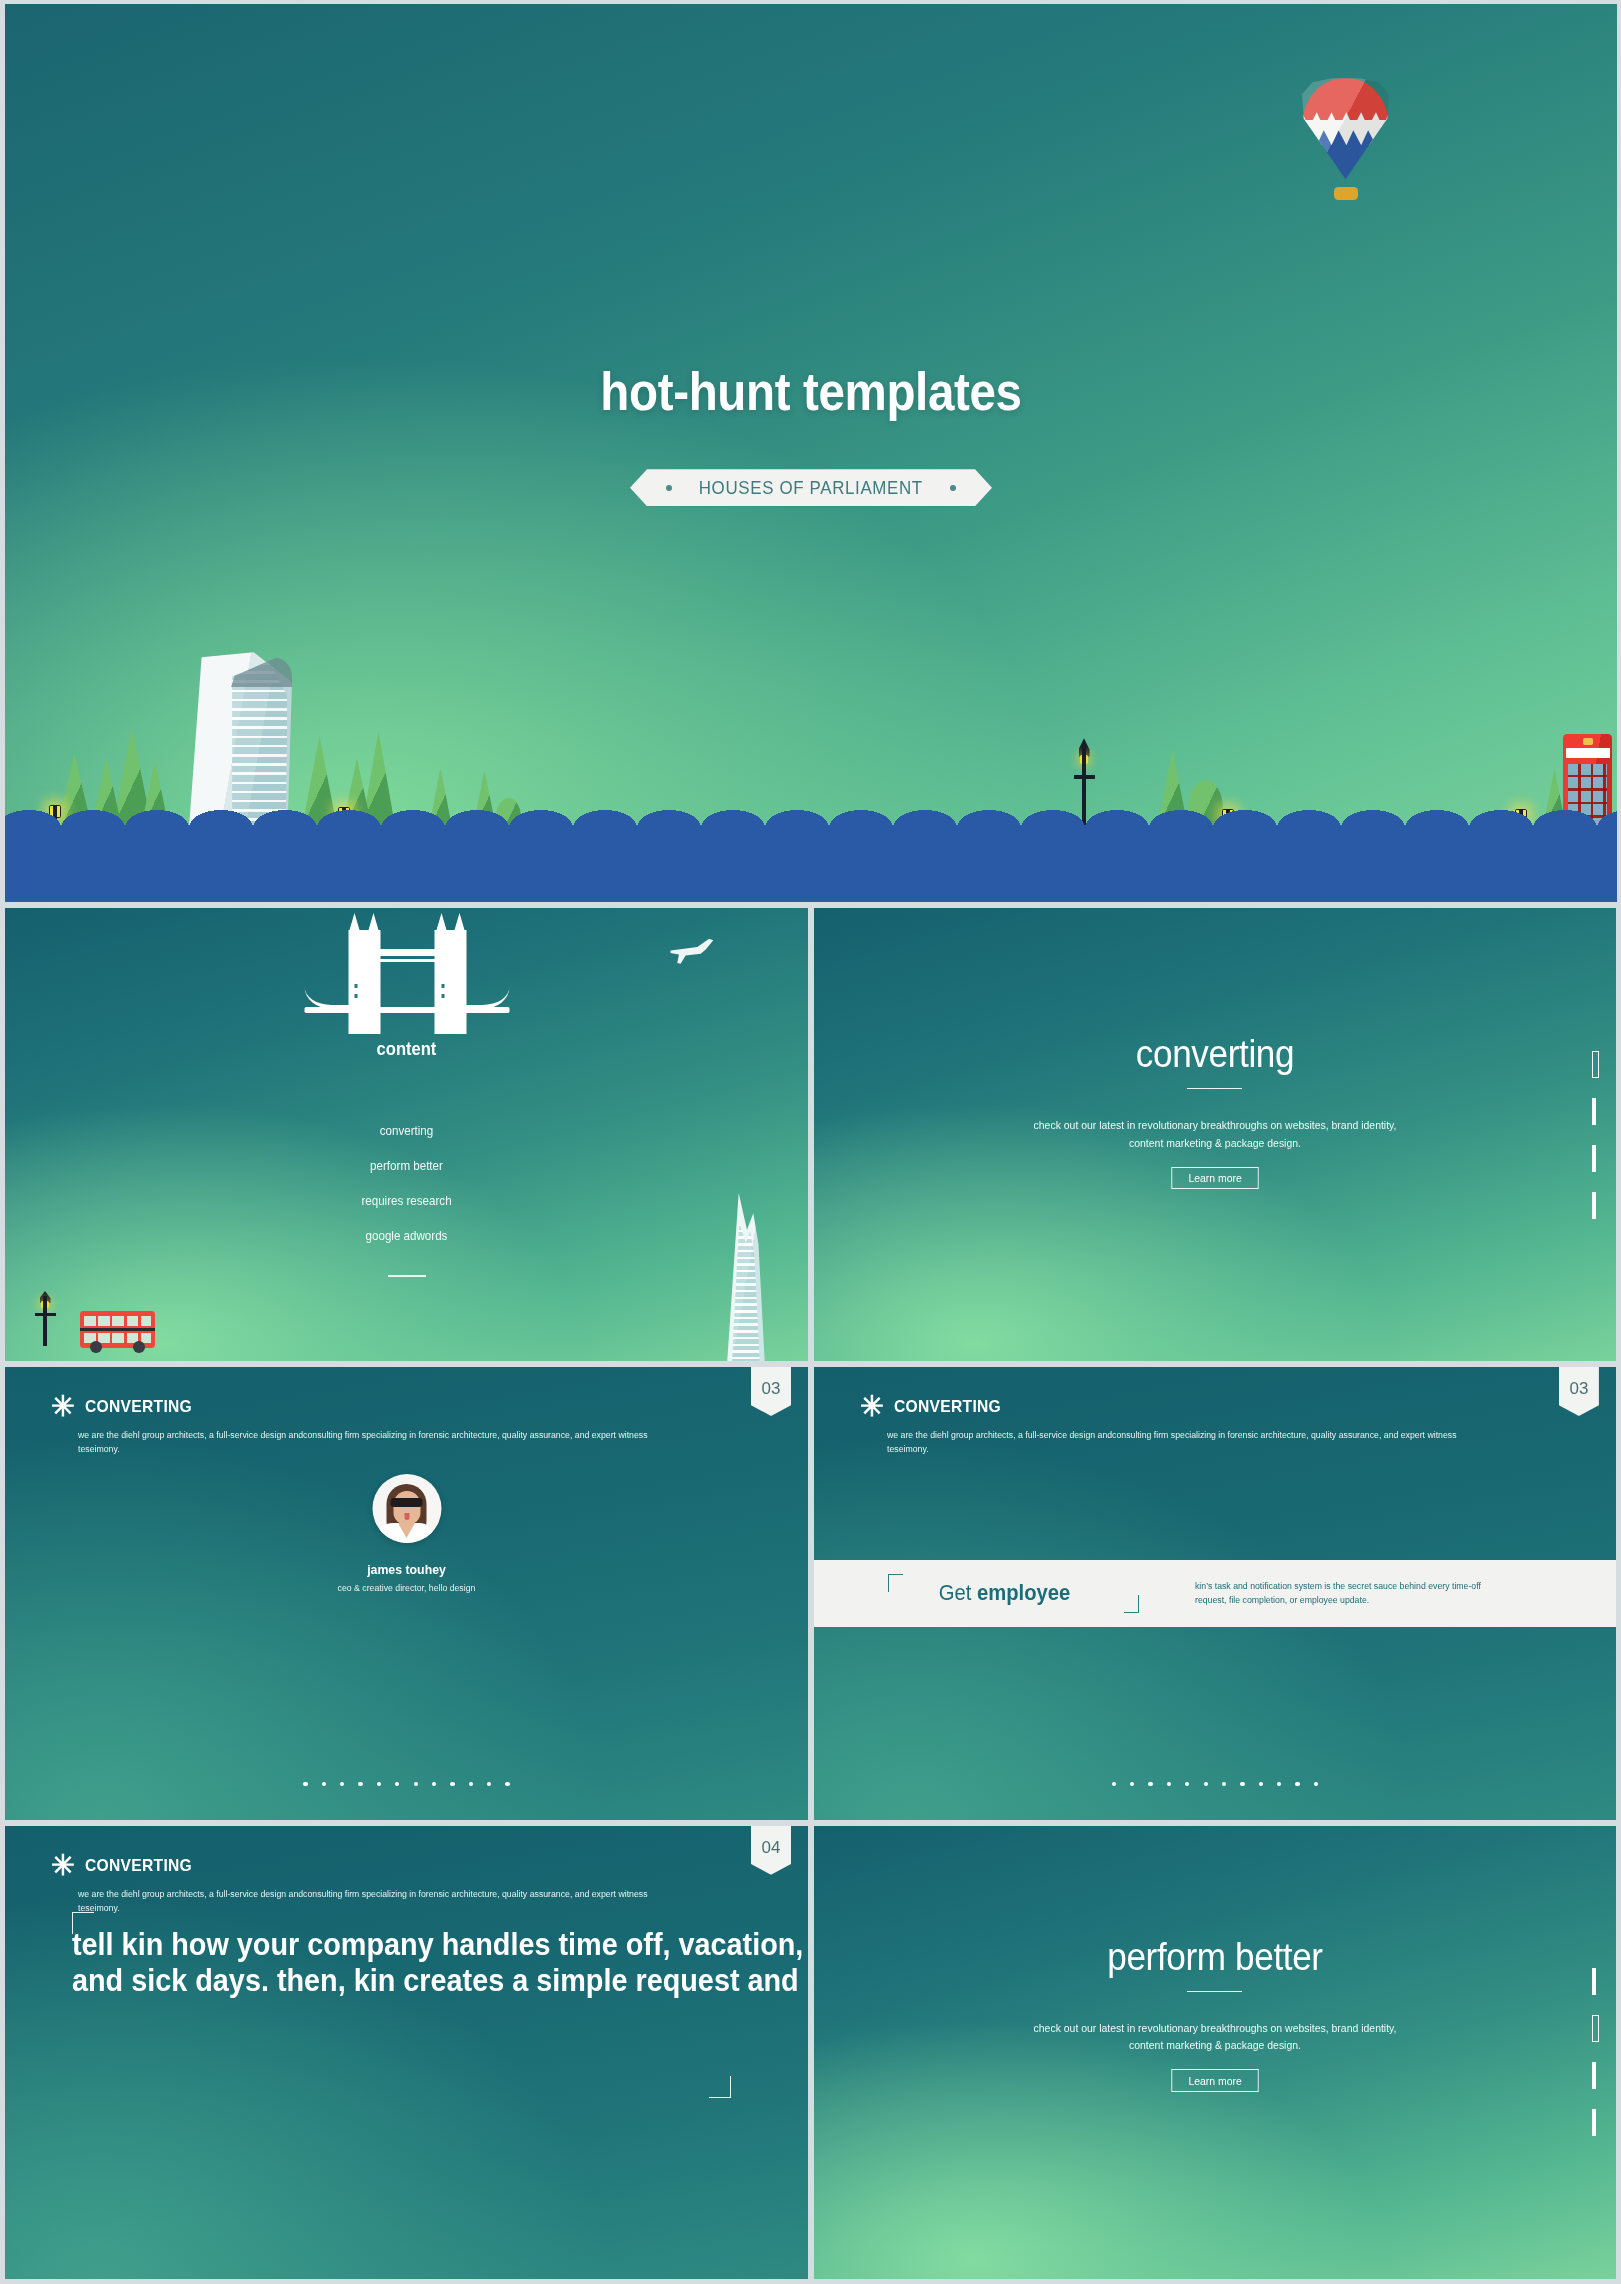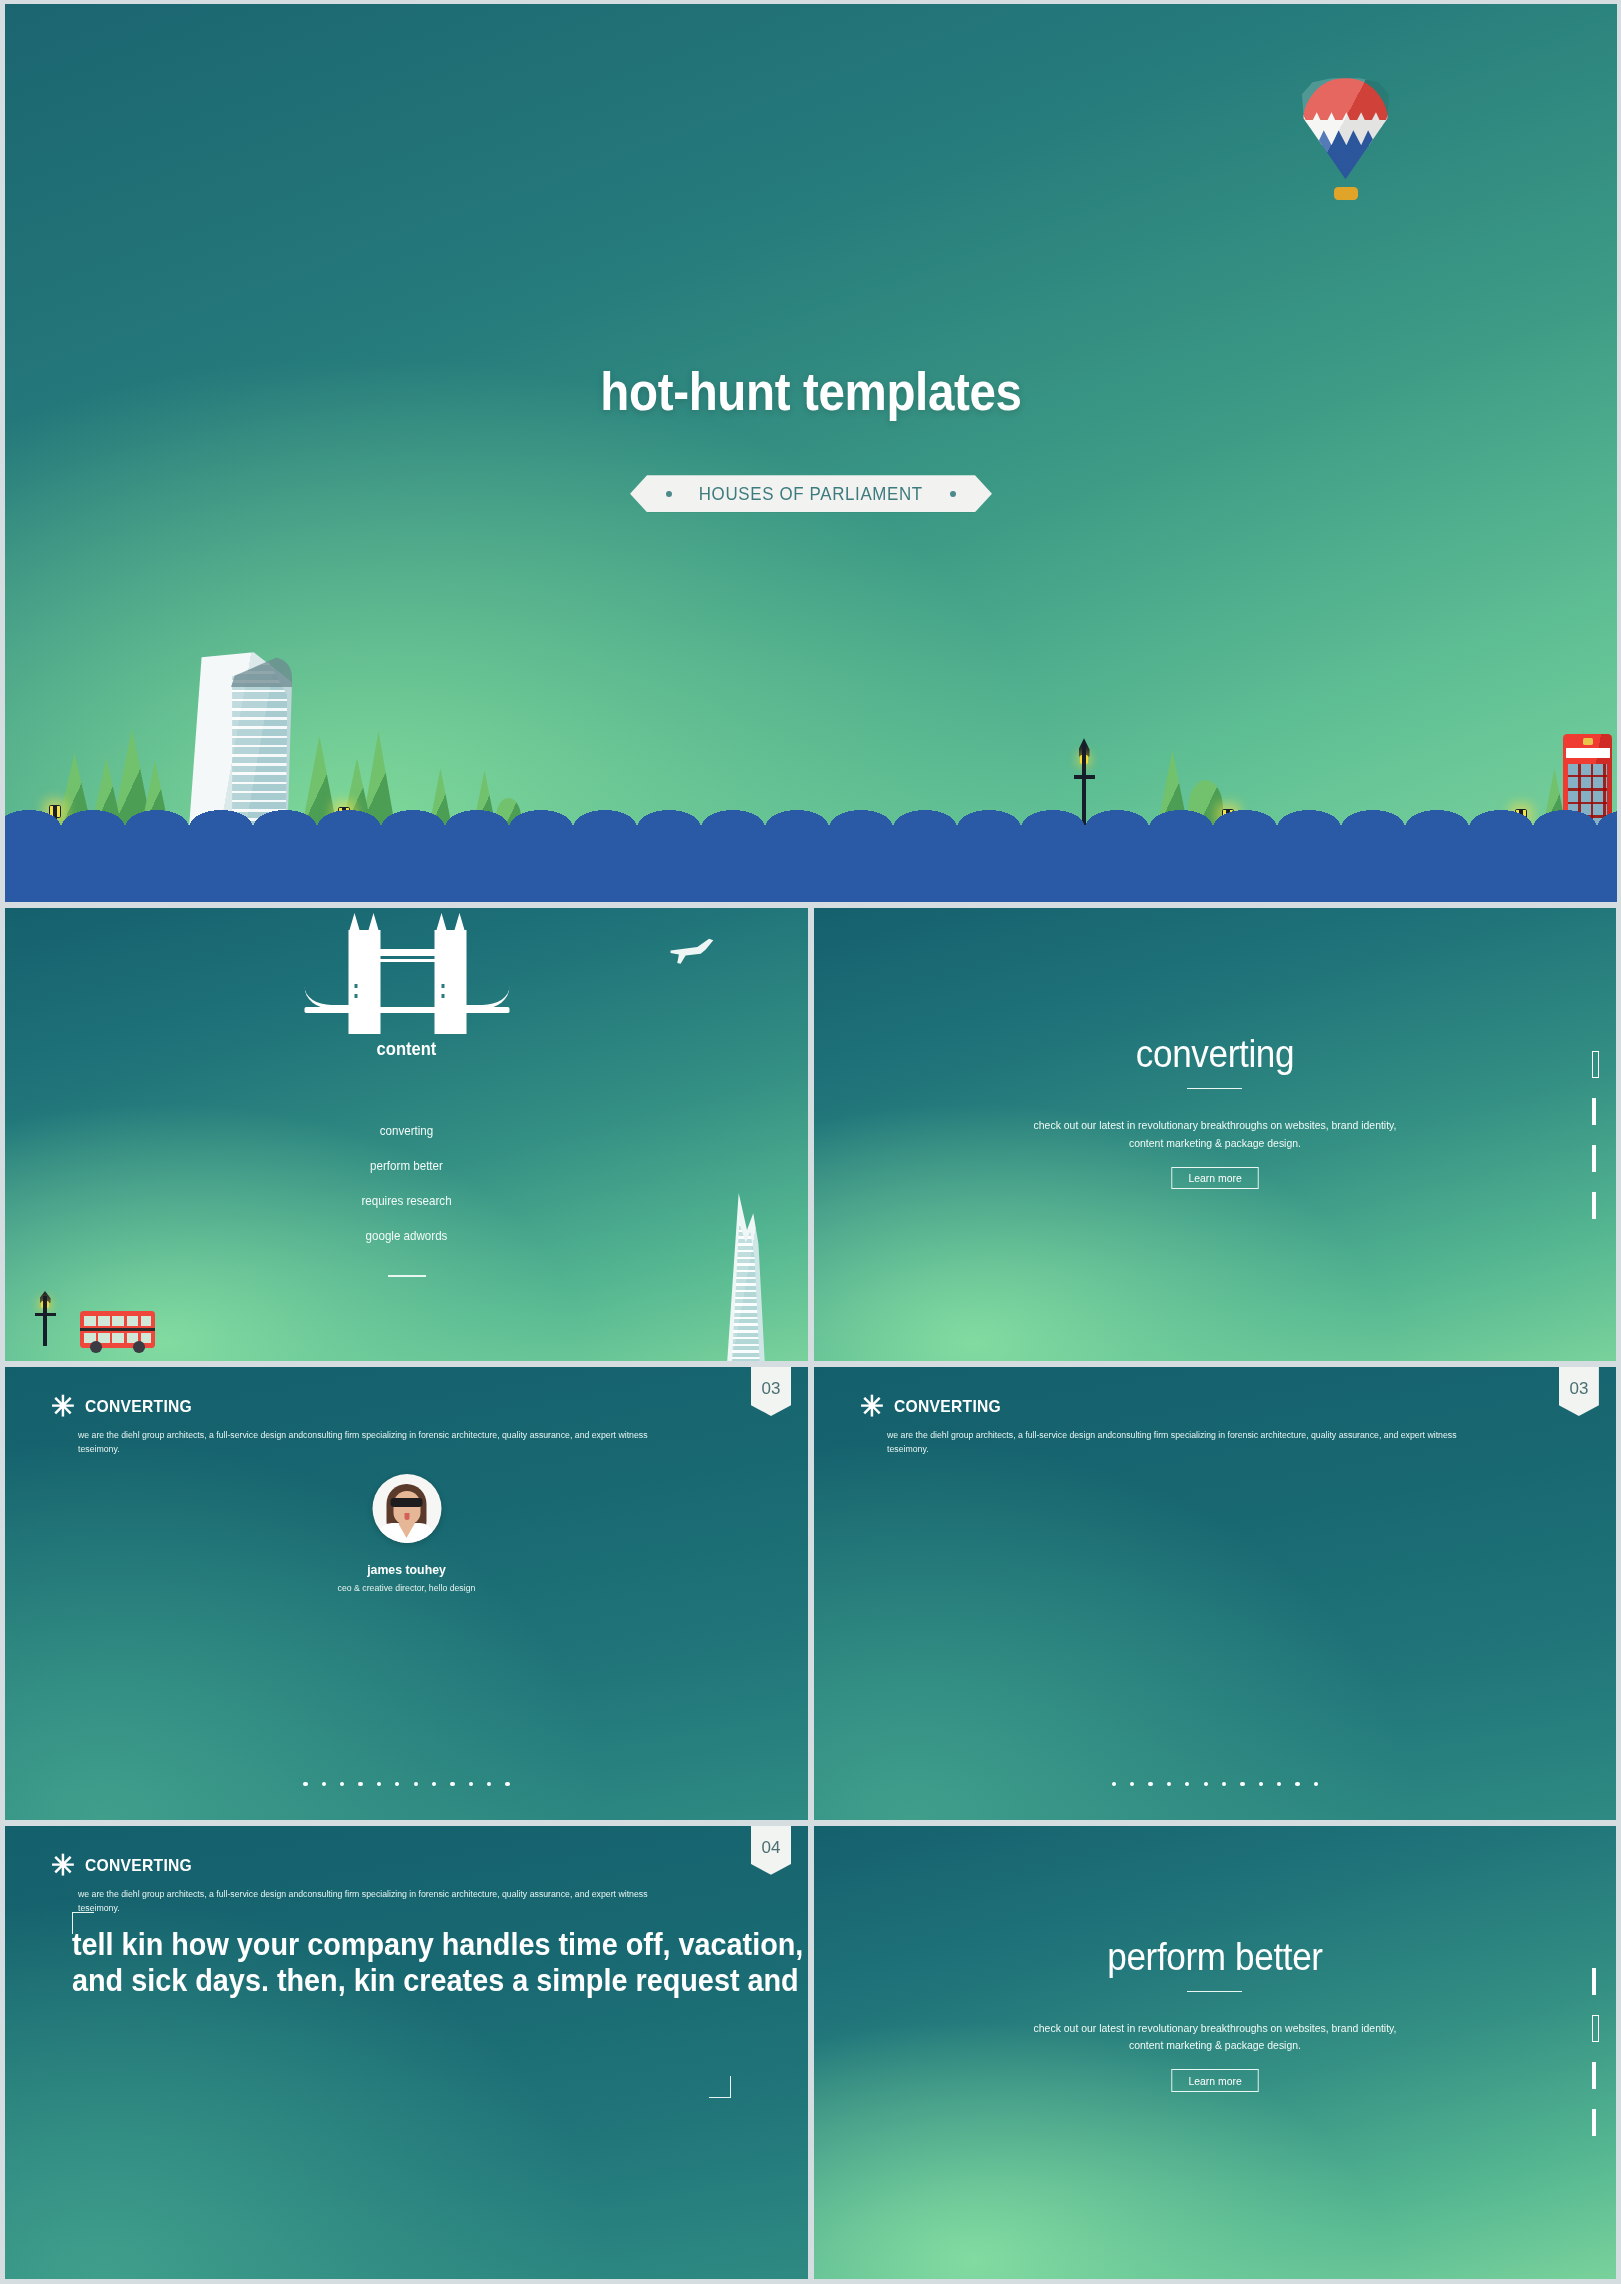--- a/index.html
+++ b/index.html
@@ -50,21 +50,20 @@
   }
   .hero-ribbon {
     position: absolute; left: 50%; top: 465px;
     transform: translateX(-50%);
     height: 37px; min-width: 362px;
     display: flex; align-items: center; justify-content: center; gap: 17px;
     background: #f2f2f0;
     padding: 0 18.4px;
     clip-path: polygon(0 50%, 17px 0, calc(100% - 17px) 0, 100% 50%, calc(100% - 17px) 100%, 17px 100%);
     box-shadow: 0 2.5px 5.9px rgba(0,0,0,0.18);
-    margin-top: 6px;
   }
   .hero-ribbon .lbl {
     font-size: 18.4px; color: #3d7b7e; letter-spacing: 0.7px;
     font-family: "Liberation Sans Narrow", "Liberation Sans", sans-serif;
     transform: scaleX(0.92);
   }
   .hero-ribbon .dot { width: 5.9px; height: 5.9px; border-radius: 50%; background: #4d8a8c; flex: 0 0 auto; }
 
   
   .balloon { position: absolute; left: 1297px; top: 74px; width: 105px; height: 122px; }
@@ -564,20 +563,28 @@
     <div class="slide grad-dark" id="slide-employee">
       <div class="badge">03</div>
       <div class="hdr">
         <div class="line1">
           <span class="ast">✳</span>
           <span class="kicker">CONVERTING</span>
         </div>
         <div class="body">we are the diehl group architects, a full-service design andconsulting firm specializing in forensic architecture, quality assurance, and expert witness teseimony.</div>
       </div>
 
+      <div class="band">
+        <div class="left">
+          <span class="brk2 tl"></span>
+          <div class="bigtxt"><span>Get </span><b>employee</b></div>
+          <span class="brk2 br"></span>
+        </div>
+        <div class="right">kin’s task and notification system is the secret sauce behind every time-off request, file completion, or employee update.</div>
+      </div>
 
       <div class="dots">
         <span></span>
           <span></span>
         <span></span>
           <span></span>
         <span></span>
           <span></span>
         <span></span>
           <span></span>

